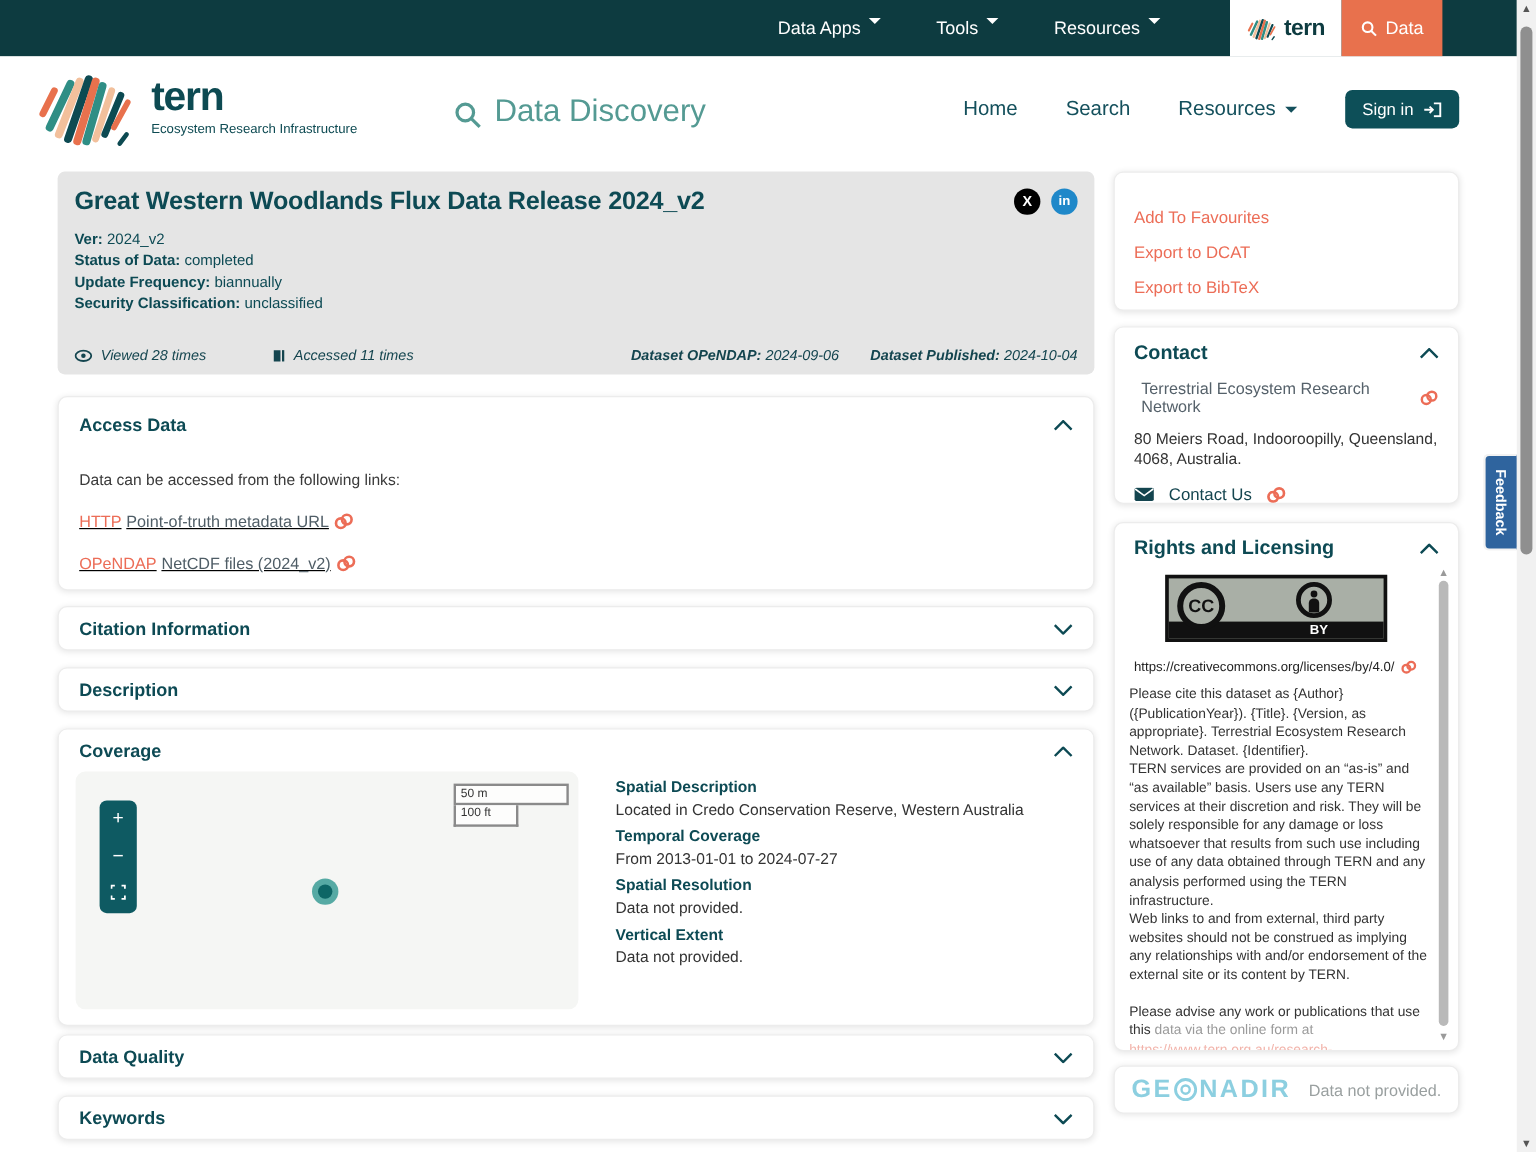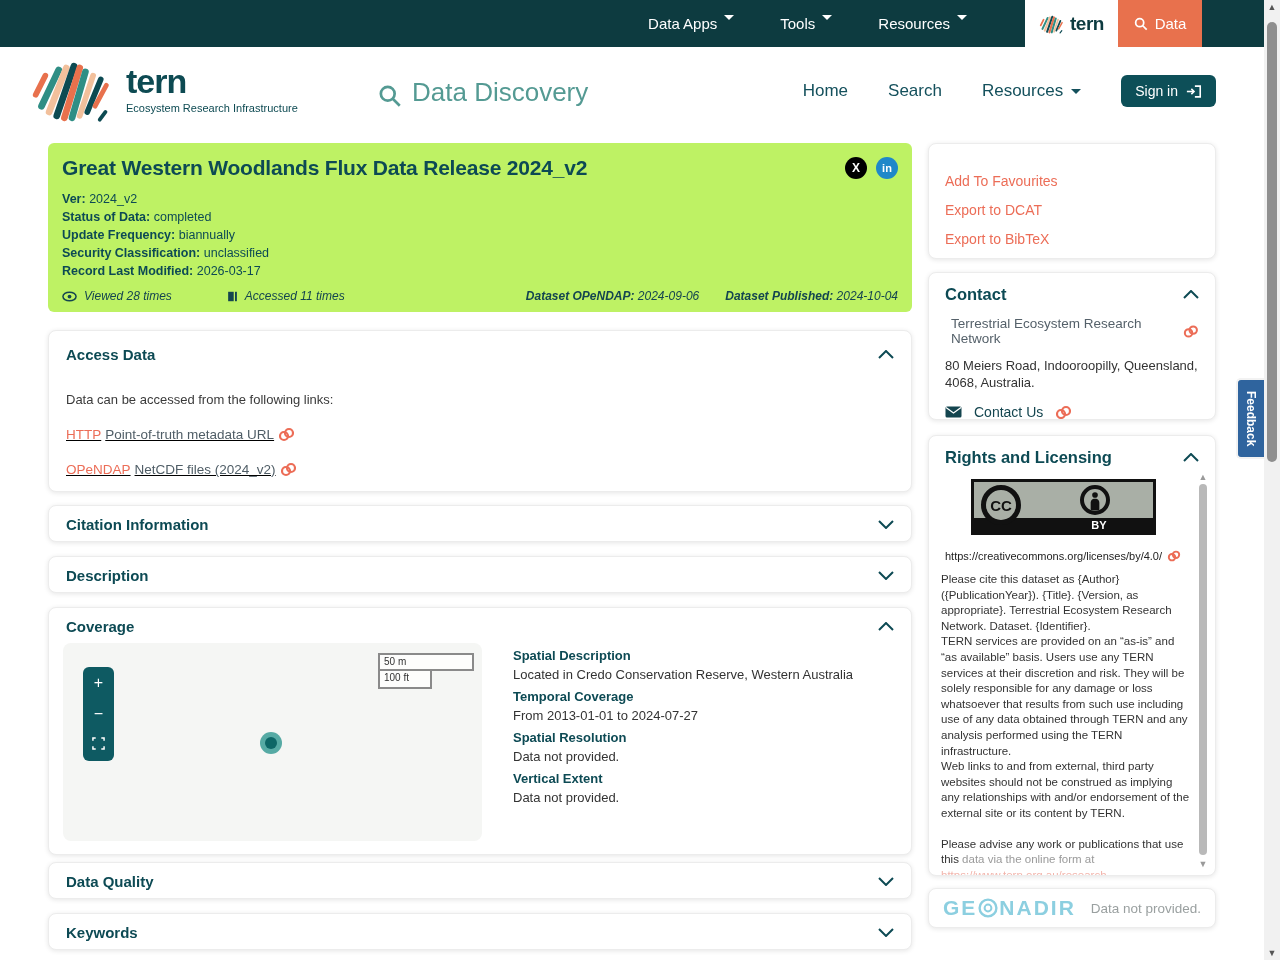--- a/index.html
+++ b/index.html
@@ -26,21 +26,21 @@
   .header-nav .caret { border-top-color:#14505c; }
   .signin-btn { background:#0d4f58; color:#fff; border:none; border-radius:6px; height:32px; padding:0 14px; font-size:14px; display:flex; align-items:center; gap:8px; cursor:pointer; }
 
   
   .card { position:absolute; background:#fff; border:1px solid #ececec; border-radius:8px; box-shadow:0 1px 5px rgba(0,0,0,0.10); overflow:hidden; }
   .acc-head { display:flex; align-items:center; justify-content:space-between; height:37px; padding:0 17px; cursor:pointer; }
   .acc-title { color:#0d4a54; font-weight:bold; font-size:15px; }
   .chev { stroke:#0d4a54; stroke-width:2; fill:none; }
 
   
-  .hero { position:absolute; left:48px; top:143px; width:864px; height:169px; background:#bef264; border-radius:6px; padding:13px 14px; }
+  .hero { position:absolute; left:48px; top:143px; width:864px; height:169px; background:#e5e5e5; border-radius:6px; padding:13px 14px; }
   .hero h1 { color:#0d4a54; font-size:21px; font-weight:bold; letter-spacing:-0.2px; }
   .hero-meta { margin-top:10px; font-size:12.5px; line-height:18px; color:#0d4a54; }
   .hero-meta b { font-weight:bold; }
   .hero-social { position:absolute; right:14px; top:14px; display:flex; gap:9px; }
   .soc { width:22px; height:22px; border-radius:50%; display:flex; align-items:center; justify-content:center; color:#fff; font-weight:bold; cursor:pointer; }
   .soc.x { background:#000; font-size:12px; }
   .soc.in { background:#1f88c9; font-size:11px; }
   .hero-foot { position:absolute; left:14px; right:14px; bottom:9px; display:flex; align-items:center; font-style:italic; font-size:12px; color:#14454f; }
   .hero-foot .stat { display:flex; align-items:center; gap:7px; margin-right:54px; }
   .hero-foot .dates { margin-left:auto; display:flex; gap:26px; }
@@ -207,21 +207,20 @@
     </div>
   </div>
 
   <div class="hero">
     <h1>Great Western Woodlands Flux Data Release 2024_v2</h1>
     <div class="hero-meta">
       <div><b>Ver:</b> <span>2024_v2</span></div>
       <div><b>Status of Data:</b> <span>completed</span></div>
       <div><b>Update Frequency:</b> <span>biannually</span></div>
       <div><b>Security Classification:</b> <span>unclassified</span></div>
-      <div><b>Record Last Modified:</b> <span>2026-03-17</span></div>
     </div>
     <div class="hero-social">
       <div class="soc x">
           <span>X</span>
         </div>
       <div class="soc in">
           <span>in</span>
         </div>
     </div>
     <div class="hero-foot">

